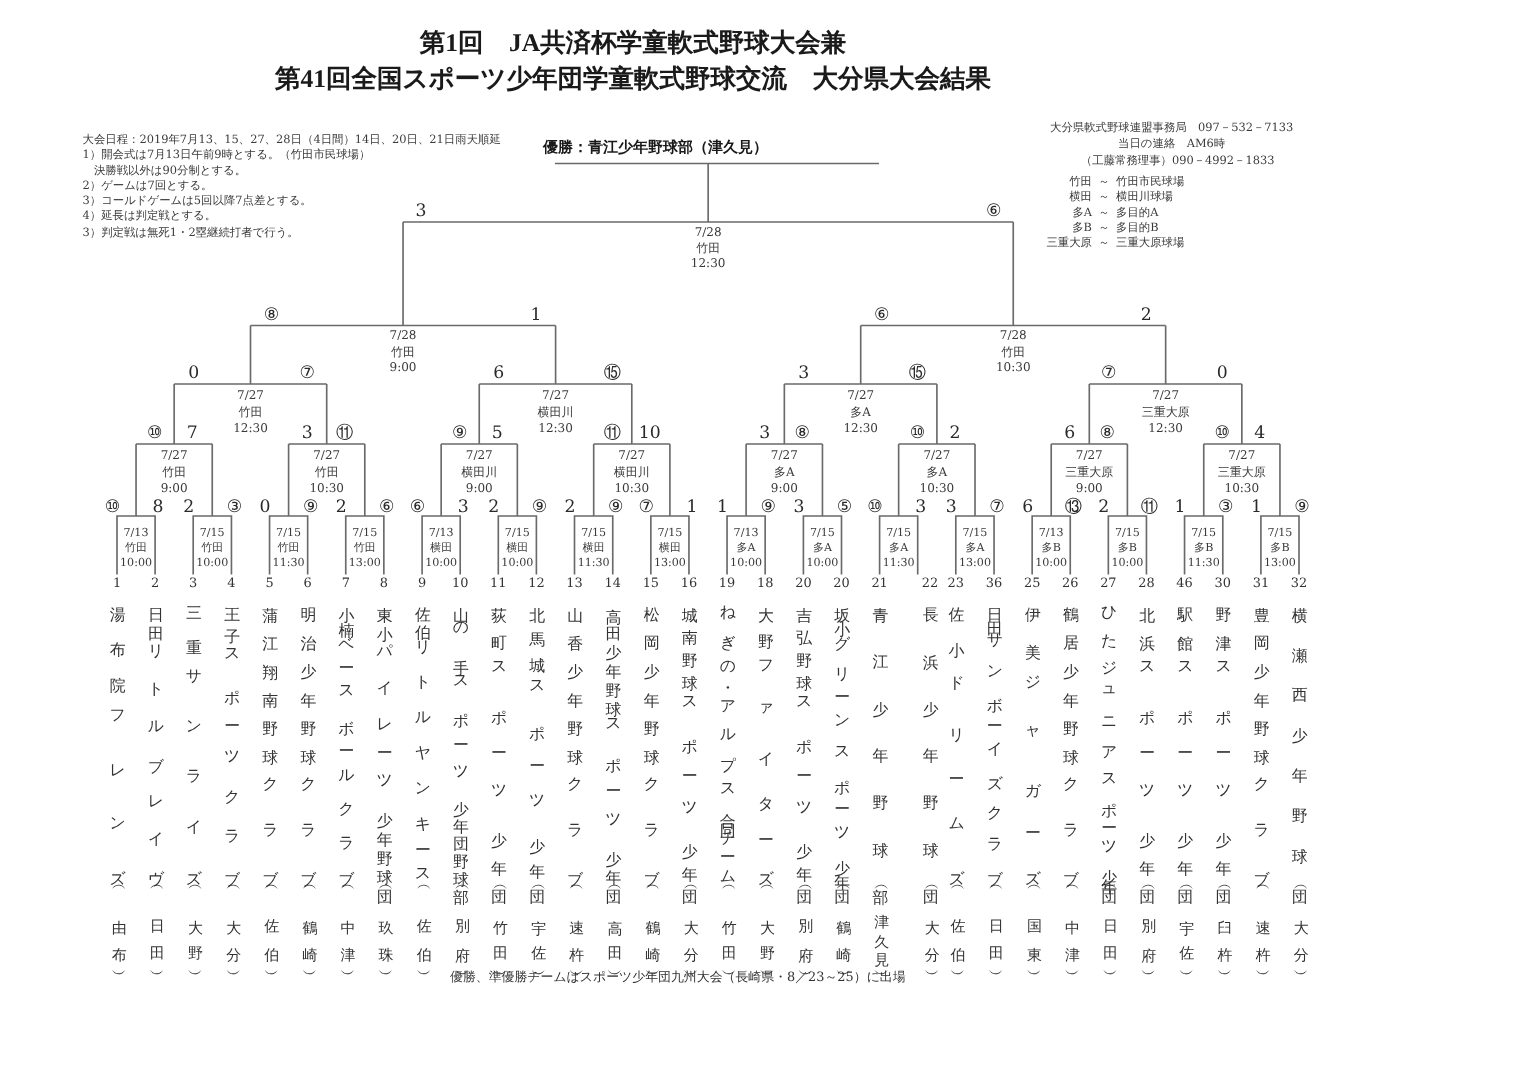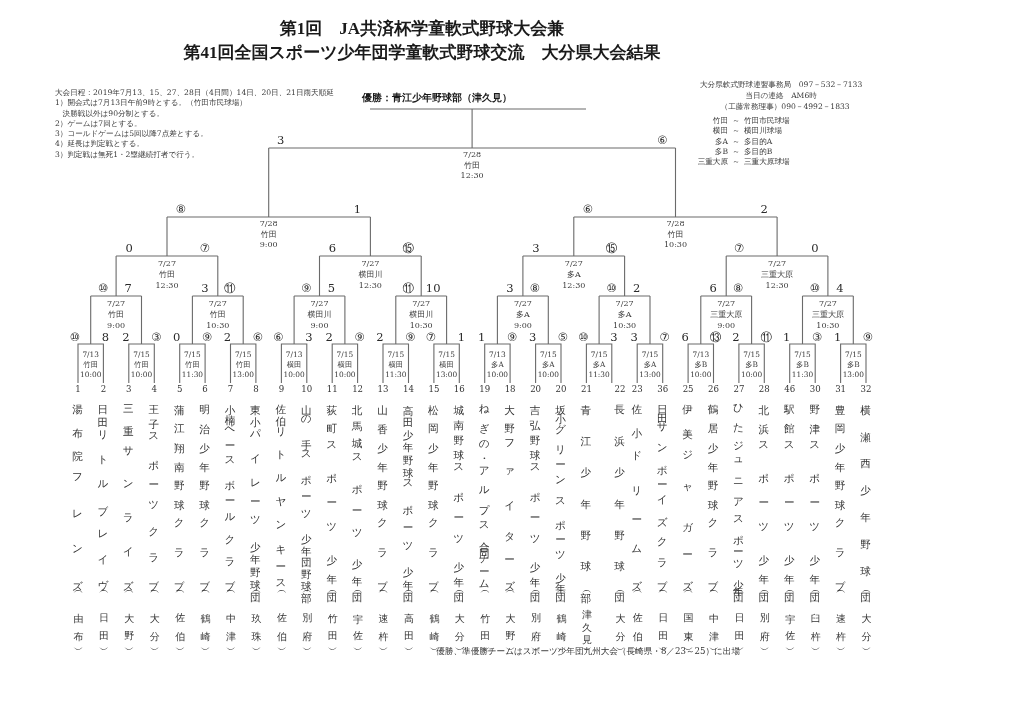--- a/index.html
+++ b/index.html
@@ -9,21 +9,21 @@
   .title { left:172px; width:500px; text-align:center; font-weight:bold; font-size:17px;
            font-family:"Liberation Serif","DejaVu Serif",serif; color:#1a1a1a; white-space:nowrap; }
   .notes { left:55px; top:88px; font-size:7.6px; line-height:10.3px; color:#3a3a3a; white-space:nowrap; }
   .contact { left:700px; top:79px; font-size:7.6px; line-height:11px; color:#3a3a3a; white-space:nowrap;text-align:center; }
   .contact .indent { padding-left:8px; }
   .venues { left:672px; top:116px; font-size:7.6px; line-height:10.3px; color:#3a3a3a;
             display:grid; grid-template-columns:56px 16px auto; white-space:nowrap; }
   .venues .ab { text-align:right; }
   .venues .sp { text-align:center; }
   .champ { left:362px; width:234px; top:91px; text-align:left; font-weight:bold; font-size:10px; color:#1a1a1a; white-space:nowrap; }
-  .footer { left:300px; width:440px; top:646px; text-align:right; font-size:8.6px; color:#333; white-space:nowrap; }
+  .footer { left:300px; width:440px; top:646px; text-align:left; font-size:8.6px; color:#333; white-space:nowrap; }
   svg.lines { position:absolute; left:0; top:0; }
   svg.lines path { fill:none; stroke:#6a6a6a; stroke-width:1.1; }
   .score { position:absolute; transform:translateX(-50%); font-size:11.5px; line-height:13px; color:#2a2a2a; white-space:nowrap; }
   .minfo { position:absolute; transform:translateX(-50%); text-align:center; color:#3a3a3a; white-space:nowrap; }
   .r1 { top:350px; font-size:7.4px; line-height:10px; }
   .r2 { top:298px; font-size:8px; line-height:11px; }
   .qf { top:258px; font-size:8px; line-height:11px; }
   .sf { top:219px; font-size:8px; line-height:10.5px; }
   .fn { top:150px; font-size:8px; line-height:10.5px; }
   .team { position:absolute; top:383px; width:18px; margin-left:-9px; display:flex; flex-direction:column; align-items:center; color:#333; }

